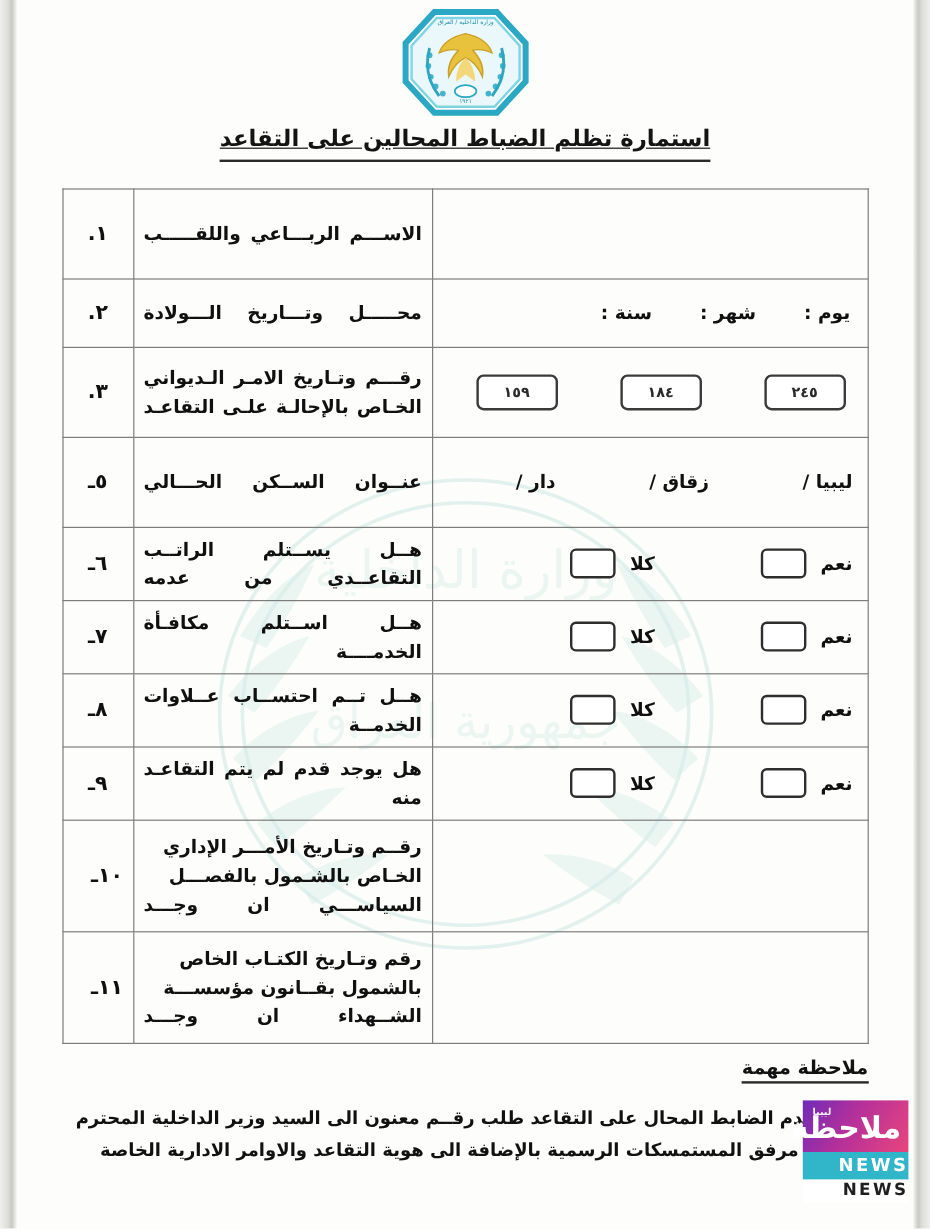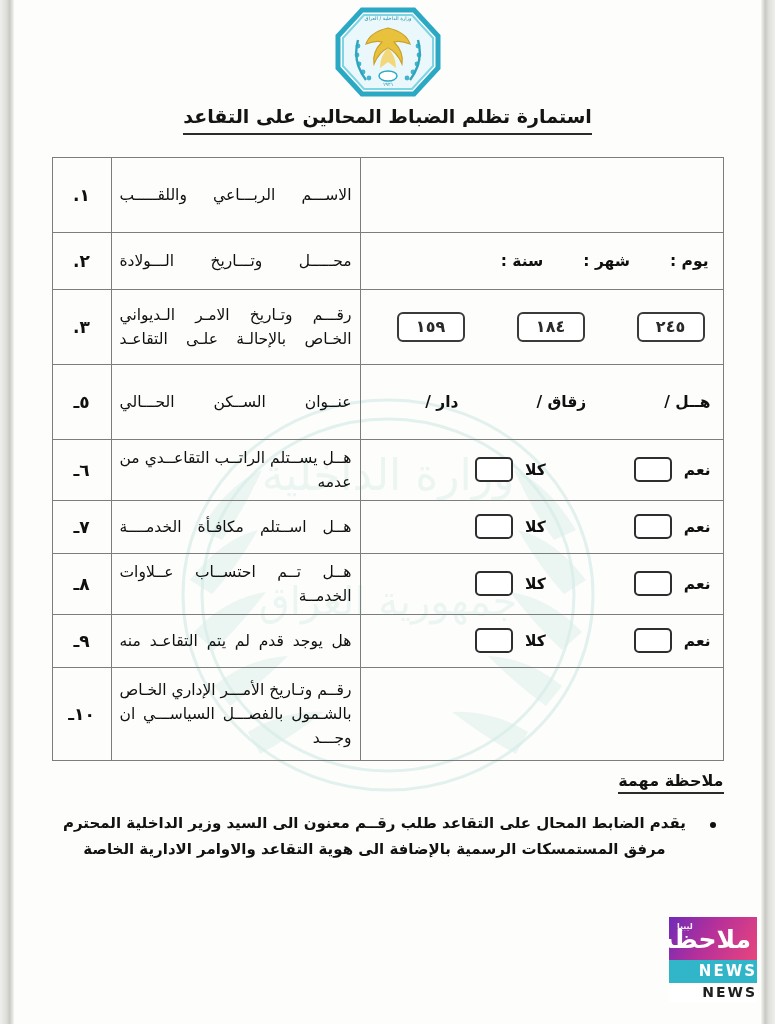--- a/index.html
+++ b/index.html
@@ -62,47 +62,48 @@
     text-align: center;
     margin: 6px auto 0 auto;
     font-size: 19px;
     font-weight: bold;
     color: #141414;
     letter-spacing: .5px;
     width: fit-content;
     padding-bottom: 3px;
     border-bottom: 2px solid #2b2b2b;
     line-height: 1.35;
+    text-decoration: underline;
   }
 
   
   .form-table {
     position: relative;
     z-index: 2;
     width: 672px;
     margin: 22px auto 0 auto;
     border-collapse: collapse;
     table-layout: fixed;
     background: transparent;
   }
   .form-table td {
     border: 1px solid #7d7d7d;
     padding: 6px 8px;
     vertical-align: middle;
     color: #101010;
     background: transparent;
   }
   .col-num    { width: 42px;  text-align: center; font-size: 17px; font-weight: bold; }
-  .col-label  { width: 232px; font-size: 15.5px; font-weight: normal; line-height: 1.55; text-align: justify; text-align-last: justify; }
+  .col-label  { width: 232px; font-size: 15.5px; font-weight: bold; line-height: 1.55; text-align: justify; text-align-last: justify; }
   .col-answer { font-size: 15px; font-weight: bold; }
 
   .row-tall  td { height: 62px; }
   .row-mid   td { height: 44px; }
   .row-short td { height: 40px; }
-  .row-xtall td { height: 80px; }
+  .row-xtall td { height: 80px; text-align: right; }
 
   
   .field-line {
     display: flex;
     align-items: center;
     justify-content: flex-start;
     gap: 40px;
     font-size: 15.5px;
     font-weight: bold;
     padding-right: 6px;
@@ -118,21 +119,21 @@
     padding-right: 10px;
   }
   .num-box {
     width: 64px;
     height: 26px;
     border: 2px solid #3a3a3a;
     border-radius: 6px;
     display: flex;
     align-items: center;
     justify-content: center;
-    font-size: 16px;
+    font-size: 12px;
     font-weight: bold;
     color: #2a2a2a;
     background: #ffffff;
   }
 
   
   .addr-line {
     display: flex;
     align-items: center;
     justify-content: flex-start;
@@ -348,21 +349,21 @@
           </div>
         </td>
         <td class="col-label">رقـــم وتـاريخ الامـر الـديواني الخـاص بالإحالـة علـى التقاعـد</td>
         <td class="col-num">٣.</td>
       </tr>
 
 
       <tr class="row-tall">
         <td class="col-answer">
           <div class="addr-line">
-            <span>هــل /</span>
+            <span>ليبيا /</span>
             <span>زقاق /</span>
             <span>دار /</span>
           </div>
         </td>
         <td class="col-label">عنــوان الســكن الحـــالي</td>
         <td class="col-num">٥ـ</td>
       </tr>
 
       <tr class="row-mid">
         <td class="col-answer">
@@ -435,20 +436,25 @@
         <td class="col-label">هل يوجد قدم لم يتم التقاعـد منه</td>
         <td class="col-num">٩ـ</td>
       </tr>
 
       <tr class="row-xtall">
         <td class="col-answer"></td>
         <td class="col-label">رقــم وتـاريخ الأمـــر الإداري الخـاص بالشـمول بالفصـــل السياســـي ان وجـــد</td>
         <td class="col-num">١٠ـ</td>
       </tr>
 
+      <tr class="row-xtall">
+        <td class="col-answer"></td>
+        <td class="col-label">رقم وتـاريخ الكتـاب الخاص بالشمول بقــانون مؤسســـة الشــهداء ان وجـــد</td>
+        <td class="col-num">١١ـ</td>
+      </tr>
 
     </tbody>
   </table>
 
   <div class="notes">
     <div class="notes-title">ملاحظة مهمة</div>
     <ul class="notes-list">
       <li class="note-item">
         <span class="nl">يقدم الضابط المحال على التقاعد طلب رقــم معنون الى السيد وزير الداخلية المحترم</span>
         <span class="nl">مرفق المستمسكات الرسمية بالإضافة الى هوية التقاعد والاوامر الادارية الخاصة</span>

